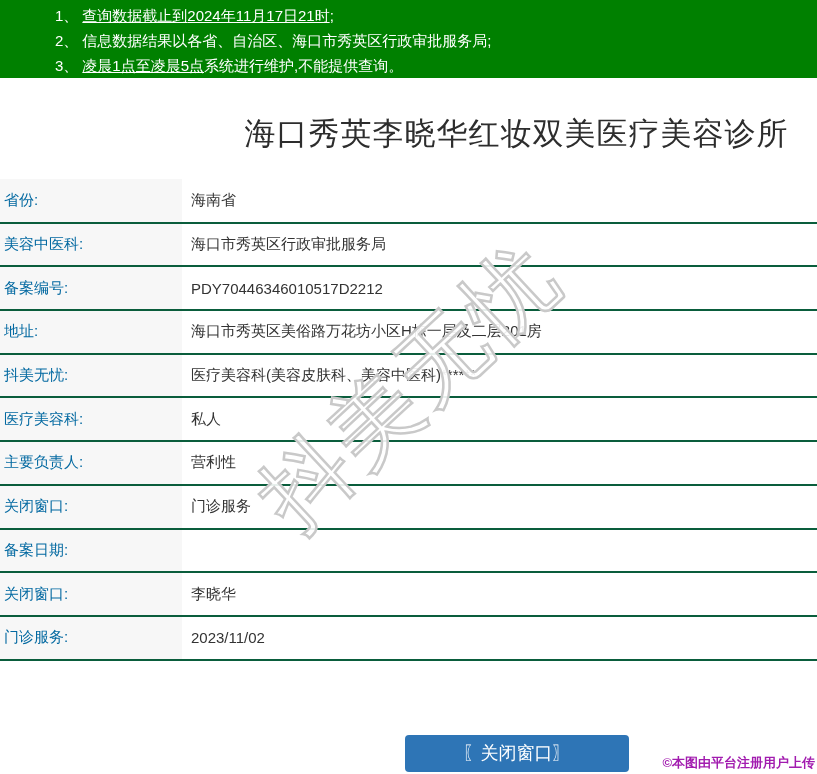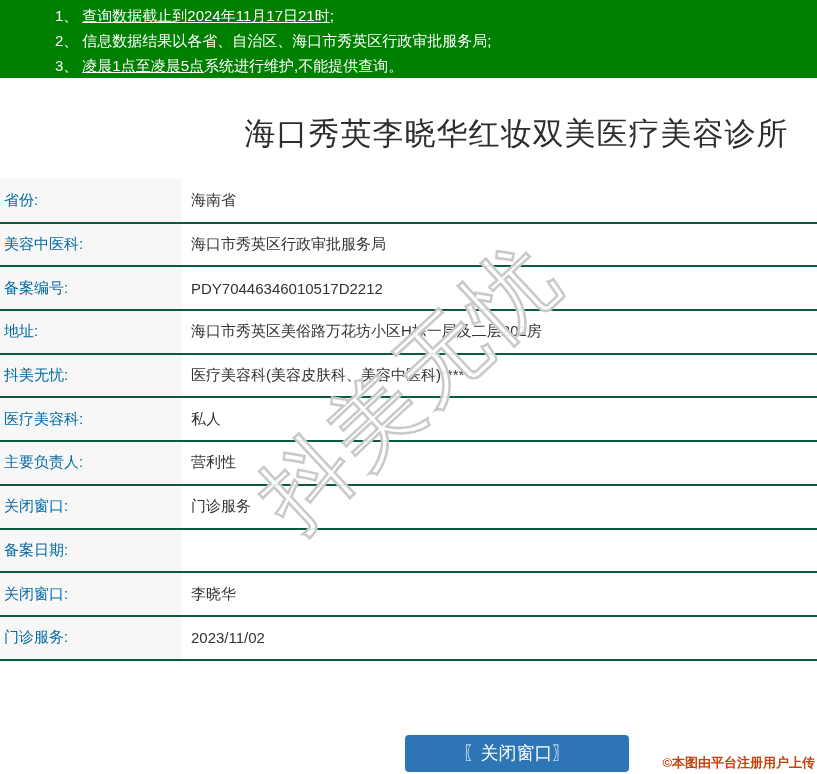--- a/index.html
+++ b/index.html
@@ -39,21 +39,21 @@
     -webkit-text-stroke:2.5px #c9c9c9;pointer-events:none;white-space:nowrap;}
 
   
   .close-button{position:absolute;top:735px;left:0;right:0;margin:0 auto;
     width:224px;height:37px;background:var(--button-bg);border:none;border-radius:4px;
     color:#fff;font-size:18px;font-family:inherit;cursor:pointer;line-height:37px;
     text-align:center;}
 
   
   .copyright{position:fixed;right:2px;bottom:2px;z-index:10;font-size:13px;
-    font-weight:bold;color:#c2410c;white-space:nowrap;
+    font-weight:bold;color:#a21caf;white-space:nowrap;
     text-shadow:-1px -1px 0 #fff,1px -1px 0 #fff,-1px 1px 0 #fff,1px 1px 0 #fff,
       0 0 2px #fff;}
 </style>
 </head>
 <body>
 
 <div class="page">
 
   <div class="notice-bar">
     <div id="notice-list">

